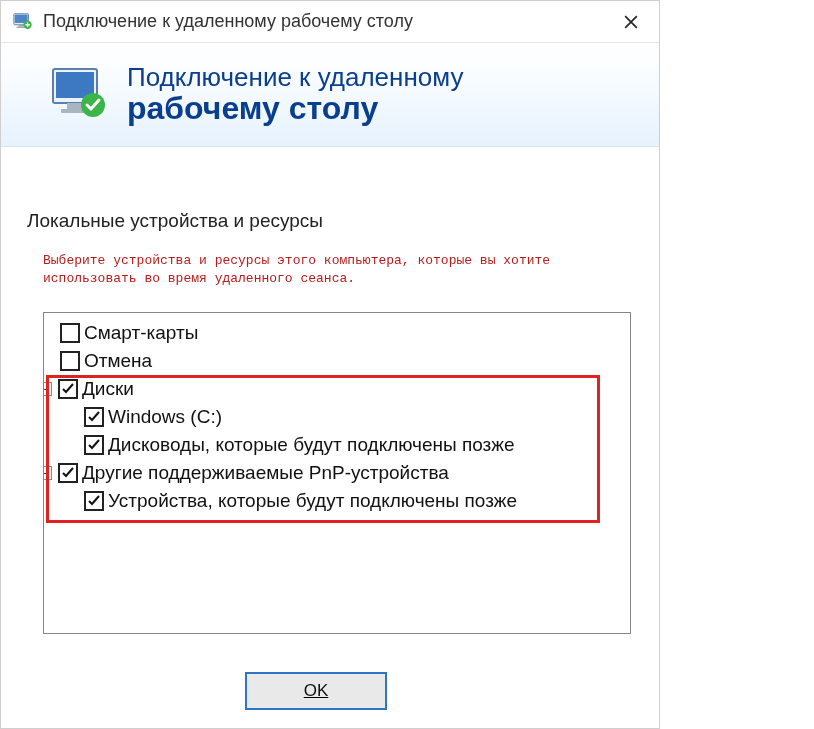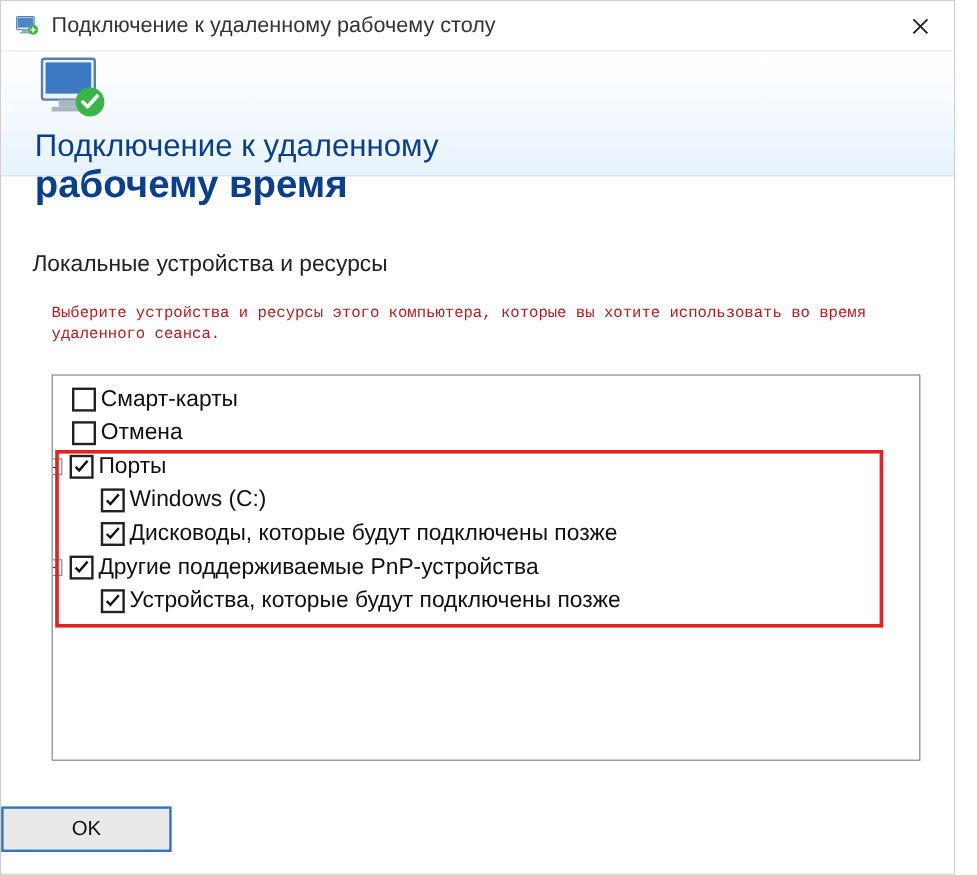--- a/index.html
+++ b/index.html
@@ -6,21 +6,21 @@
   html, body { margin: 0; padding: 0; }
   body {
     font-family: "Segoe UI", Tahoma, sans-serif;
     font-size: 15px;
     background: #fff;
     width: 814px;
     height: 729px;
     overflow: hidden;
   }
   .window {
-    width: 796px;
+    width: 660px;
     height: 729px;
     border: 1px solid #cfcfcf;
     background: #fff;
     display: flex;
     flex-direction: column;
   }
   .titlebar {
     height: 42px;
     display: flex;
     align-items: center;
@@ -44,23 +44,22 @@
     font-size: 18px;
     color: #222;
     cursor: default;
   }
 
   .header-banner {
     height: 104px;
     background: linear-gradient(to bottom, #ffffff 0%, #f7fbff 40%, #e6f2fd 100%);
     border-bottom: 1px solid #d6e4f0;
     display: flex;
-    align-items: flex-start;
-    padding-left: 28px;
-    flex-direction: column;
+    align-items: center;
+    padding-left: 46px;
   }
   .header-icon {
     width: 64px; height: 64px;
     margin-right: 16px;
   }
   .header-text { line-height: 1.1; }
   .header-line1 {
     font-size: 26px;
     color: #0a3e8f;
     font-weight: 400;
@@ -143,23 +142,24 @@
     border: 3px solid #e22121;
     left: 2px;
     right: 30px;
     top: 62px;
     height: 148px;
     pointer-events: none;
   }
 
   .button-row {
     display: flex;
-    justify-content: space-between;
+    justify-content: center;
     gap: 0;
     padding: 24px 28px 18px 0;
+    text-decoration: underline;
   }
   .btn {
     min-width: 142px;
     height: 38px;
     border: 1px solid #8f8f8f;
     background: #e9e9e9;
     font-size: 17px;
     color: #111;
     display: flex;
     align-items: center;
@@ -201,21 +201,21 @@
         <rect x="6" y="6" width="44" height="34" rx="2" fill="#eaf3fb" stroke="#5b7fa8" stroke-width="2"></rect>
         <rect x="9" y="9" width="38" height="26" fill="#3d78c2"></rect>
         <rect x="20" y="40" width="16" height="6" fill="#a9b6c2"></rect>
         <rect x="14" y="46" width="28" height="4" rx="1" fill="#a9b6c2"></rect>
         <circle cx="46" cy="42" r="12" fill="#3bb54a"></circle>
         <path d="M40 42 l4 4 l8 -9" stroke="#fff" stroke-width="3" fill="none" stroke-linecap="round" stroke-linejoin="round"></path>
       </svg>
     </span>
     <div class="header-text">
       <div class="header-line1">Подключение к удаленному</div>
-      <div class="header-line2">рабочему время</div>
+      <div class="header-line2">рабочему столу</div>
     </div>
   </div>
 
   <div class="client">
     <div class="group-label">Локальные устройства и ресурсы</div>
     <div class="group-desc">Выберите устройства и ресурсы этого компьютера, которые вы хотите использовать во время удаленного сеанса.</div>
 
     <div class="tree-box">
 
       <div class="tree-row indent-0">
@@ -228,21 +228,21 @@
         <span>Отмена</span>
       </div>
 
       <div class="tree-row indent-0">
         <span class="expander">−</span>
         <span class="checkbox checked">
             <svg viewBox="0 0 14 14" width="14" height="14">
               <path d="M2 7 l3 3 l7 -8" stroke="#111" stroke-width="2" fill="none"></path>
             </svg>
           </span>
-        <span>Порты</span>
+        <span>Диски</span>
       </div>
 
       <div class="tree-row indent-1">
         <span class="checkbox checked">
             <svg viewBox="0 0 14 14" width="14" height="14">
               <path d="M2 7 l3 3 l7 -8" stroke="#111" stroke-width="2" fill="none"></path>
             </svg>
           </span>
         <span>Windows (C:)</span>
       </div>

